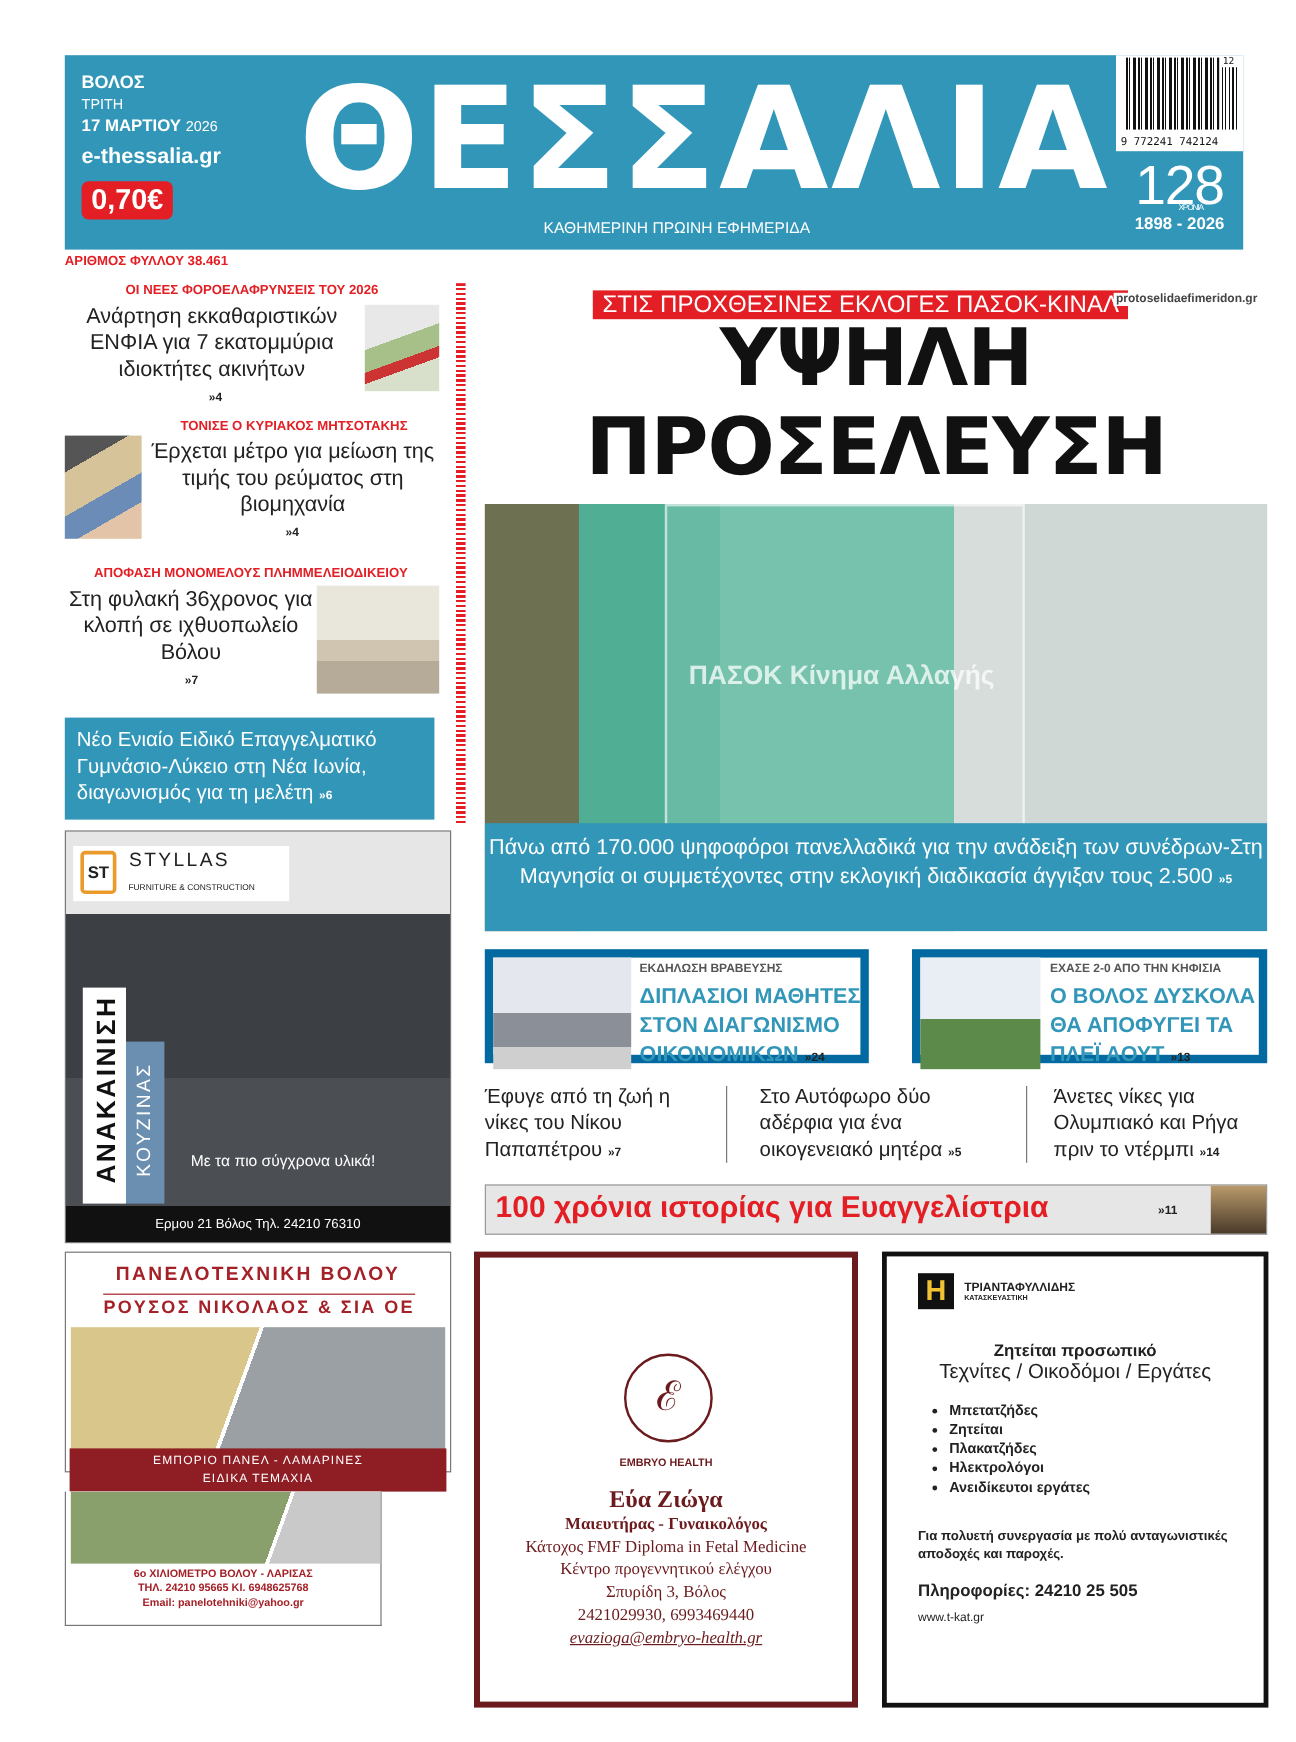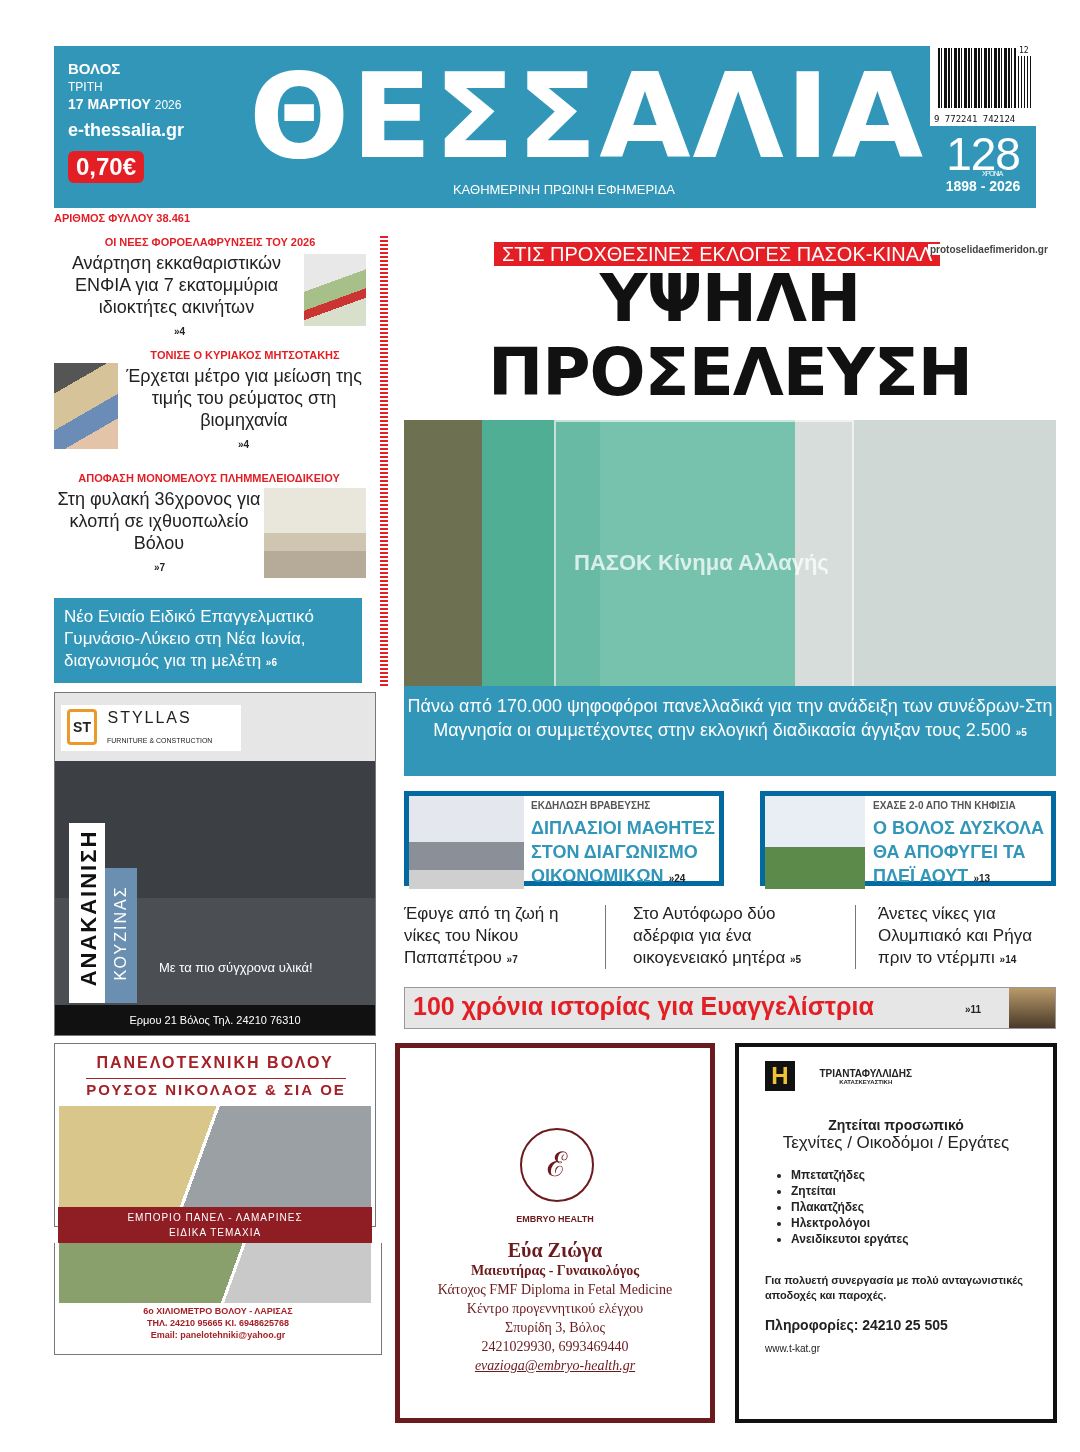--- a/index.html
+++ b/index.html
@@ -46,21 +46,21 @@
   .supra { left: 494px; top: 242px; background: #e31e24; color: #fff; font-size: 20px; padding: 0 8px; height: 24px; line-height: 24px; }
   .wm { left: 928px; top: 244px; font-size: 10px; font-weight: bold; color: #444; background: #fff; padding: 0 2px; }
   .head1 { left: 404px; top: 262px; width: 652px; text-align: center; font-family: "DejaVu Sans", sans-serif; font-weight: bold; font-size: 66px; line-height: 74px; color: #111; letter-spacing: -1px; }
   .photo-main { left: 404px; top: 420px; width: 652px; height: 356px;
     background: linear-gradient(90deg, #6e7052 0 12%, #4fae94 12% 30%, #5fb89f 30% 60%, #cfd8d5 60% 100%); overflow: hidden; }
   .ballot { position: absolute; left: 150px; top: 0; width: 300px; height: 270px; border: 2px solid rgba(255,255,255,0.6); background: rgba(255,255,255,0.15); }
   .ballot-label { position: absolute; left: 170px; top: 130px; color: rgba(255,255,255,0.75); font-size: 22px; font-weight: bold; }
   .photo-cap { position: absolute; left: 0; top: 266px; width: 652px; height: 90px; background: #3196b8; color: #fff; text-align: center; font-size: 18px; line-height: 24px; padding-top: 8px; }
   .photo-cap .pref { color: #fff; }
 
-  .feature { top: 791px; width: 320px; height: 95px; border: 5px solid #0369a1; background: #fff; }
+  .feature { top: 791px; width: 320px; height: 95px; border: 7px solid #0369a1; background: #fff; }
   .feature .fimg { position: absolute; left: 0; top: 0; width: 115px; height: 93px; }
   .feature .fk { position: absolute; left: 122px; top: 4px; font-size: 10px; font-weight: bold; color: #555; }
   .feature .fh { position: absolute; left: 122px; top: 20px; font-size: 18px; line-height: 24px; font-weight: bold; color: #3196b8; }
   .feature .fh .pref { color: #222; }
 
   .brief { top: 903px; width: 200px; font-size: 17px; line-height: 22px; color: #222; }
   .vsep { top: 905px; width: 1px; height: 64px; background: #777; }
 
   .banner { left: 404px; top: 987px; width: 652px; height: 42px; background: #e6e6e6; border: 1px solid #999; }
   .banner-text { position: absolute; left: 8px; top: 4px; color: #e31e24; font-size: 25px; font-weight: bold; }
@@ -92,21 +92,21 @@
   .doc-logo { position: absolute; left: 120px; top: 80px; width: 74px; height: 74px; border: 2px solid #6b1a1d; border-radius: 50%; color: #6b1a1d; text-align: center; line-height: 70px; font-size: 34px; font-family: "Liberation Serif", serif; }
   .doc-brand { position: absolute; left: 0; top: 166px; width: 100%; text-align: center; color: #6b1a1d; font-size: 9px; font-weight: bold; }
   .doc-lines { position: absolute; left: 0; top: 190px; width: 100%; text-align: center; color: #6b1a1d; font-family: "Liberation Serif", serif; }
   .doc-name { font-size: 20px; font-weight: bold; line-height: 24px; }
   .doc-spec { font-size: 14px; font-weight: bold; line-height: 18px; }
   .doc-line { font-size: 14px; line-height: 19px; }
   .doc-mail { font-size: 14px; font-style: italic; text-decoration: underline; line-height: 19px; }
 
   .ad-job { left: 735px; top: 1043px; width: 322px; height: 380px; background: #fff; border: 4px solid #111; padding: 14px 26px; }
   .job-logo { display: inline-block; width: 30px; height: 30px; background: #111; color: #f1c232; font-weight: bold; font-size: 24px; text-align: center; line-height: 30px; vertical-align: middle; }
-  .job-brand { display: inline-block; vertical-align: middle; margin-left: 20px; text-align: center; }
+  .job-brand { display: inline-block; vertical-align: middle; margin-left: 4px; }
   .job-brand b { display: block; font-size: 10px; }
   .job-brand small { display: block; font-size: 6px; font-weight: bold; }
   .job-title { margin-top: 26px; text-align: center; font-size: 14px; font-weight: bold; }
   .job-sub { text-align: center; font-size: 17px; }
   .job-list { margin-top: 14px; margin-left: 16px; font-size: 12px; font-weight: bold; line-height: 16px; list-style: disc; padding-left: 10px; }
   .job-note { margin-top: 26px; font-size: 11px; font-weight: bold; line-height: 15px; }
   .job-info { margin-top: 14px; font-size: 14px; font-weight: bold; }
   .job-web { margin-top: 10px; font-size: 10px; }
 </style>
 </head>
@@ -219,21 +219,21 @@
 
 <div class="abs ad ad-panel">
   <div class="pan-t1">ΠΑΝΕΛΟΤΕΧΝΙΚΗ ΒΟΛΟΥ</div>
   <div class="pan-t2">ΡΟΥΣΟΣ ΝΙΚΟΛΑΟΣ &amp; ΣΙΑ ΟΕ</div>
   <div class="pan-img"></div>
 </div>
 <div class="abs" style="left:58px;top:1207px;width:314px;height:36px;background:#8e1d24;color:#fff;text-align:center;font-size:10px;line-height:15px;padding-top:3px;letter-spacing:1px;">
   <div>ΕΜΠΟΡΙΟ ΠΑΝΕΛ - ΛΑΜΑΡΙΝΕΣ</div>
   <div>ΕΙΔΙΚΑ ΤΕΜΑΧΙΑ</div>
 </div>
-<div class="abs ad" style="left:54px;top:1243px;width:328px;height:112px;background:#fff;border-top:none;">
+<div class="abs ad" style="left:54px;top:1243px;width:264px;height:112px;background:#fff;border-top:none;">
   <div style="position:absolute;left:4px;top:0;width:312px;height:60px;background:linear-gradient(110deg,#8aa06c 0 55%,#fff 55% 56%,#c9c9c9 56% 100%);"></div>
   <div class="pan-info" style="top:62px;">
     <div>6ο ΧΙΛΙΟΜΕΤΡΟ ΒΟΛΟΥ - ΛΑΡΙΣΑΣ</div>
     <div>ΤΗΛ. 24210 95665 ΚΙ. 6948625768</div>
     <div>Email: panelotehniki@yahoo.gr</div>
   </div>
 </div>
 
 <div class="abs ad-doc">
   <div class="doc-logo">ℰ</div>

